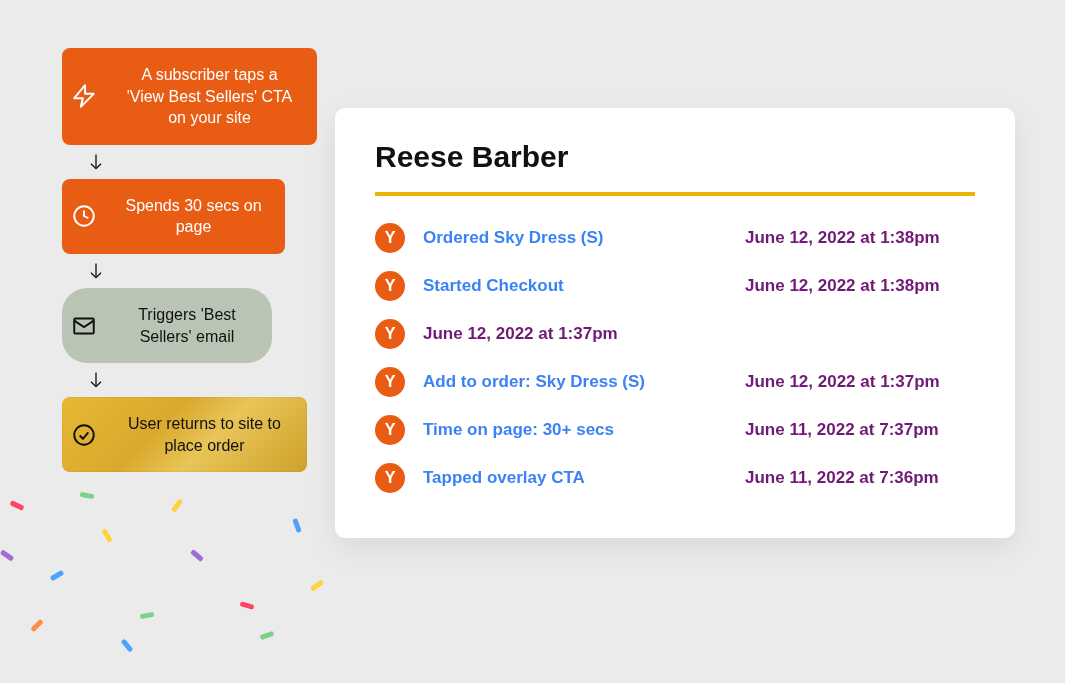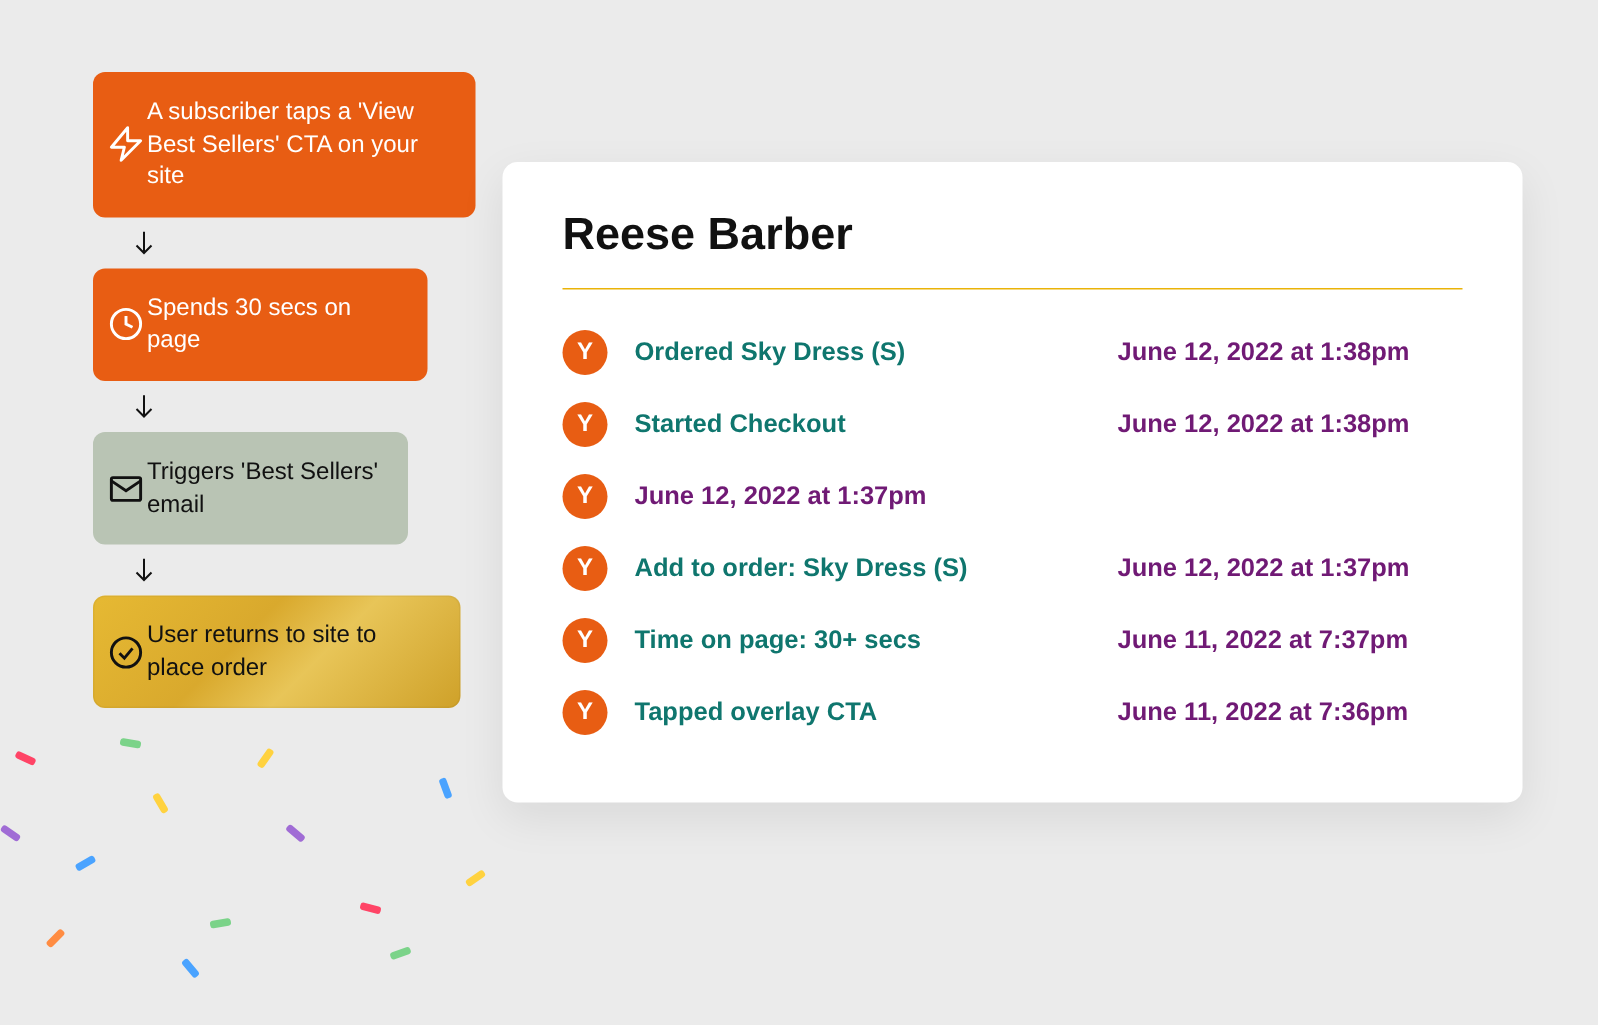--- a/index.html
+++ b/index.html
@@ -16,39 +16,40 @@
     left: 62px;
     top: 48px;
     width: 260px;
     display: flex;
     flex-direction: column;
     align-items: flex-start;
   }
   .flow-card {
     display: flex;
     align-items: center;
-    gap: 0;
+    gap: 24px;
     padding: 16px 20px 16px 8px;
     border-radius: 8px;
     width: 100%;
     min-height: 64px;
+    text-align: center;
   }
   .flow-card.orange { background: #e85d13; color: #fff; }
   .flow-card.orange .flow-text { color: #fff; font-weight: 500; }
   .flow-card.sage { background: #b9c4b4; color: #111; }
   .flow-card.sage .flow-text { color: #111; font-weight: 500; }
   .flow-card.gold {
     background: linear-gradient(135deg, #e6b933 0%, #d9a92d 40%, #e8c558 60%, #cfa129 100%);
     color: #111;
     box-shadow: 0 0 0 1px rgba(0,0,0,0.04) inset;
   }
   .flow-card.gold .flow-text { color: #111; font-weight: 500; }
   .flow-card.first { width: 255px; }
   .flow-card.second { width: 223px; }
-  .flow-card.third { width: 210px; }
+  .flow-card.third { width: 210px; border-radius: 25px; }
   .flow-card.fourth { width: 245px; }
   .icon-wrap {
     flex: 0 0 auto;
     width: 28px; height: 28px;
     display: flex; align-items: center; justify-content: center;
   }
   .flow-text {
     font-size: 16px;
     line-height: 1.35;
   }
@@ -84,21 +85,21 @@
     border-radius: 10px;
     box-shadow: 0 10px 30px rgba(0,0,0,0.08);
     padding: 32px 40px 36px 40px;
     z-index: 2;
   }
   .panel-title {
     font-size: 30px;
     font-weight: 700;
     color: #111;
     padding-bottom: 18px;
-    border-bottom: 1px solid #eab308;
+    border-bottom: 4px solid #eab308;
     margin-bottom: 18px;
   }
   .event-row {
     display: flex;
     align-items: center;
     gap: 18px;
     padding: 9px 0;
   }
   .event-icon {
     width: 30px; height: 30px;
@@ -108,21 +109,21 @@
   .badge-y {
     width: 30px; height: 30px; border-radius: 50%;
     background: #e85d13; color: #fff;
     display: flex; align-items: center; justify-content: center;
     font-weight: 700;
   }
   .event-label {
     flex: 1 1 auto;
     font-size: 17px;
     font-weight: 700;
-    color: #0f766e;
+    color: #3b82f6;
   }
   .event-time {
     flex: 0 0 230px;
     font-size: 17px;
     font-weight: 700;
     color: #701a75;
     text-align: left;
   }
   .flow-column, .panel { z-index: 2; }
 </style>

